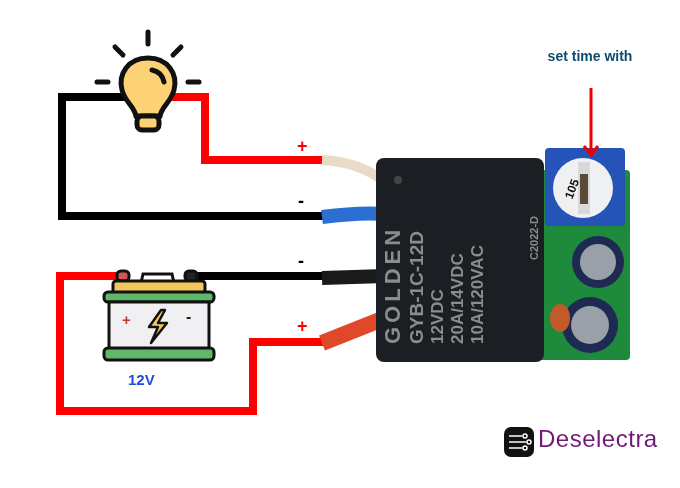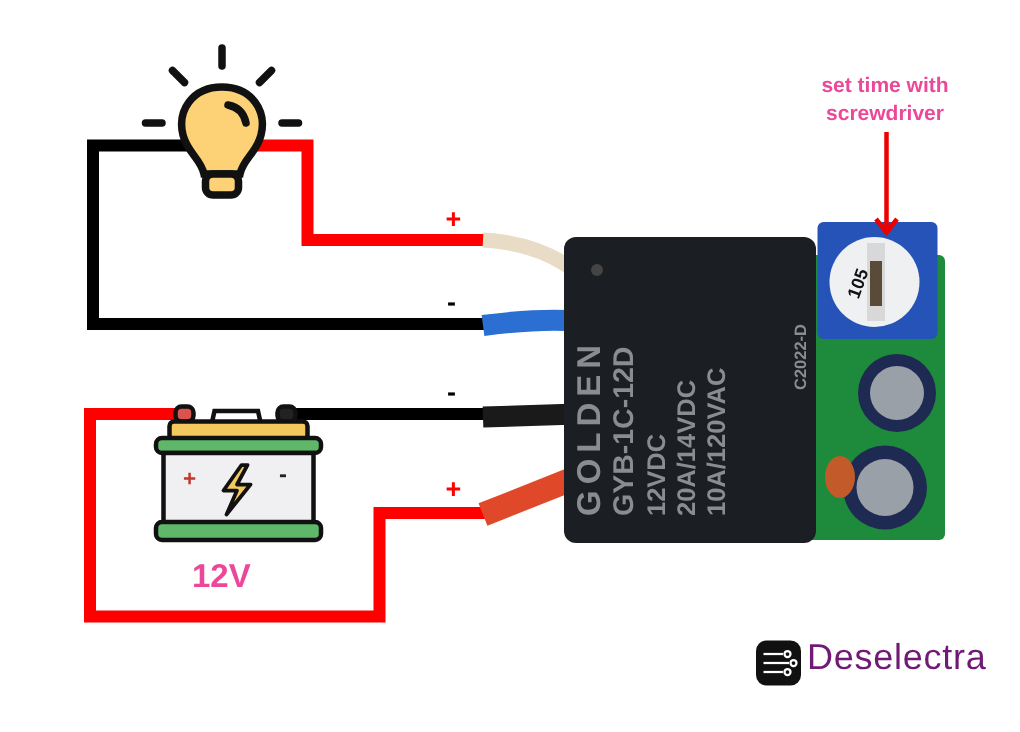--- a/index.html
+++ b/index.html
@@ -1,20 +1,20 @@
 <!DOCTYPE html>
 <html><head>
 <meta charset="utf-8">
 <style>
   html,body{margin:0;padding:0;background:#fff;}
   body{width:680px;height:488px;position:relative;overflow:hidden;font-family:"Liberation Sans",sans-serif;}
   .abs{position:absolute;}
-  .annot{left:510px;top:47px;width:160px;text-align:center;font-weight:bold;font-size:14px;line-height:19px;color:#ec4899;}
+  .annot{left:510px;top:47px;width:160px;text-align:center;font-weight:bold;font-size:14px;line-height:19px;color:#0c4a6e;}
   .sign{font-weight:bold;font-size:18px;line-height:18px;}
-  .batt-label{left:128px;top:371px;font-weight:bold;font-size:22px;color:#ec4899;}
+  .batt-label{left:128px;top:371px;font-weight:bold;font-size:15px;color:#1d4ed8;}
   .logo-text{left:538px;top:425px;font-size:24px;color:#701a75;letter-spacing:0.5px;}
 </style>
 </head>
 <body>
 
 <svg class="abs" style="left:0;top:0" width="680" height="488">
 
   <polyline points="130,97 62,97 62,216 330,216" fill="none" stroke="#000" stroke-width="8"></polyline>
 
   <polyline points="160,97 205,97 205,160 330,160" fill="none" stroke="#f00" stroke-width="8"></polyline>
@@ -85,21 +85,20 @@
   <div style="font-size:17px;margin-left:6px;">12VDC</div>
   <div style="font-size:17px;margin-left:6px;">20A/14VDC</div>
   <div style="font-size:17px;margin-left:6px;">10A/120VAC</div>
 </div>
 <div class="abs" style="left:528px;top:260px;transform:rotate(-90deg);transform-origin:0 0;color:#8a8c90;font-size:11px;font-weight:bold;">C2022-D</div>
 
 <div class="abs" style="left:562px;top:196px;transform:rotate(-70deg);transform-origin:0 0;color:#111;font-size:12px;font-weight:bold;">105</div>
 
 <div class="abs annot">
   <div>set time with</div>
-  <div>screwdriver</div>
 </div>
 
 <div class="abs sign" style="left:297px;top:137px;color:#f00;">+</div>
 <div class="abs sign" style="left:298px;top:192px;color:#000;">-</div>
 <div class="abs sign" style="left:298px;top:252px;color:#000;">-</div>
 <div class="abs sign" style="left:297px;top:317px;color:#f00;">+</div>
 
 <div class="abs" style="left:122px;top:311px;color:#c0392b;font-weight:bold;font-size:15px;">+</div>
 <div class="abs" style="left:186px;top:308px;color:#222;font-weight:bold;font-size:16px;">-</div>
 

